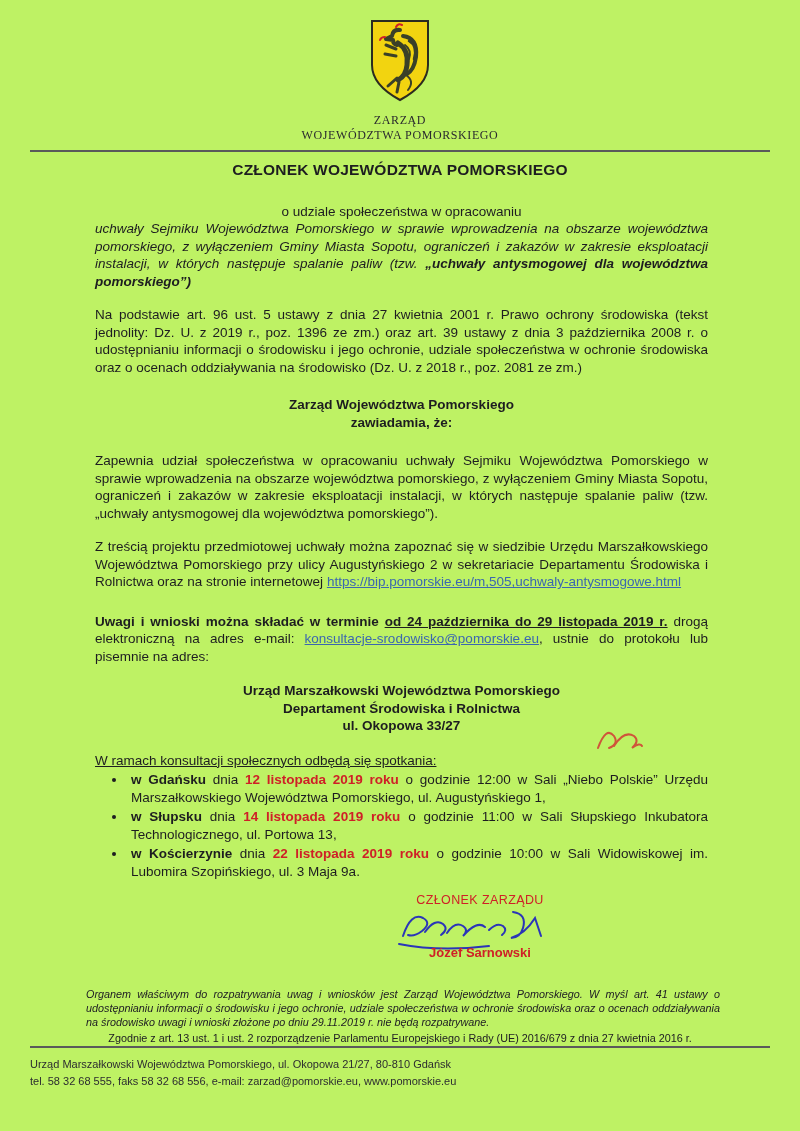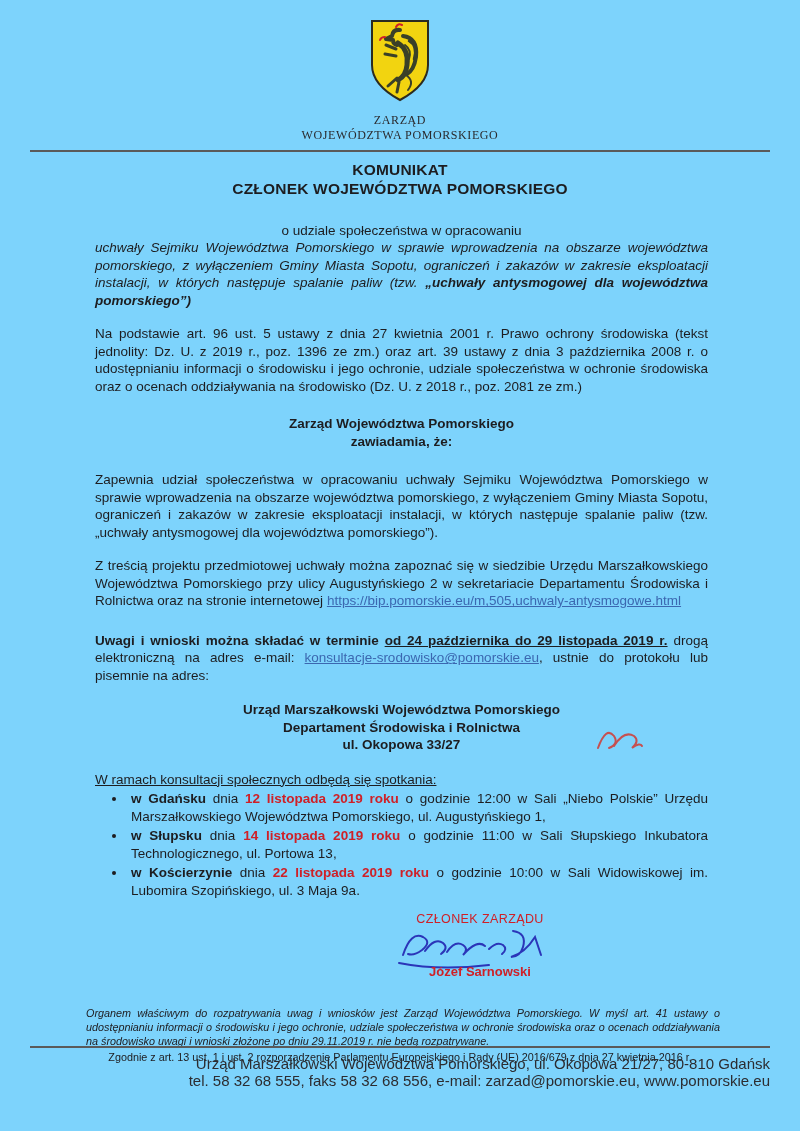--- a/index.html
+++ b/index.html
@@ -2,21 +2,21 @@
 <html><head>
 <meta charset="utf-8">
 <style>
   * { box-sizing: border-box; margin: 0; padding: 0; }
   html, body { background: #e8e8e8; }
   body { font-family: "Liberation Sans", sans-serif; }
   .page {
     position: relative;
     width: 800px; height: 1131px;
     margin: 0 auto;
-    background: #7dd3fc;
+    background: #bef264;
     color: #1d1d20;
     overflow: hidden;
   }
   
   .crest-wrap { padding-top: 18px; text-align: center; }
   .crest-wrap svg { display: inline-block; }
   .org-name {
     margin-top: 5px;
     text-align: center;
     font-family: "Liberation Serif", serif;
@@ -53,21 +53,21 @@
   
   .sig-block { width: 240px; margin: 12px 108px 0 auto; text-align: center; position: relative; }
   .sig-role { font-size: 12.5px; letter-spacing: .4px; font-weight: normal; }
   .sig-scribble { display: block; margin: -8px auto -10px auto; }
   .sig-name { font-size: 13px; font-weight: bold; }
   
   .legal-note { margin: 27px 80px 0 86px; font-size: 10.8px; line-height: 13.8px; text-align: justify; color: #202024; font-style: italic; }
   .gdpr-note { margin-top: 2px; text-align: center; font-size: 10.8px; color: #202024; }
   
   .page-footer { position: absolute; left: 30px; right: 30px; top: 1046px; border-top: 2px solid #5a5a5a; }
-  .page-footer .f-line { text-align: right; font-size: 15px; line-height: 16.5px; color: #2c2c30; }
+  .page-footer .f-line { text-align: left; font-size: 11px; line-height: 16.5px; color: #2c2c30; }
   .page-footer .f-line:first-of-type { margin-top: 8px; }
   
   .paraph { position: absolute; left: 592px; top: 718px; opacity: .85; }
 </style>
 </head>
 <body>
 
 <div class="page">
 
   <div class="crest-wrap">
@@ -86,21 +86,20 @@
       <path d="M16 19 q-4 0 -5 3 M27 9 q2 -4 6 -2" fill="none" stroke="#cf2027" stroke-width="2" stroke-linecap="round"></path>
     </svg>
   </div>
   <div class="org-name">
     <div>ZARZĄD</div>
     <div>WOJEWÓDZTWA POMORSKIEGO</div>
   </div>
   <div class="header-rule"></div>
 
   <div class="doc-title">
-    <div>KOMUNIKAT</div>
     <div>CZŁONEK WOJEWÓDZTWA POMORSKIEGO</div>
   </div>
 
   <div class="content">
 
     <p class="p-lead centered">o udziale społeczeństwa w opracowaniu</p>
 
     <p class="p-italic"><span>uchwały Sejmiku Województwa Pomorskiego w sprawie wprowadzenia na obszarze województwa pomorskiego, z wyłączeniem Gminy Miasta Sopotu, ograniczeń i zakazów w zakresie eksploatacji instalacji, w których następuje spalanie paliw (tzw. </span><b>„uchwały antysmogowej dla województwa pomorskiego”)</b></p>
 
     <p class="p-legal">Na podstawie art. 96 ust. 5 ustawy z dnia 27 kwietnia 2001 r. Prawo ochrony środowiska (tekst jednolity: Dz. U. z 2019 r., poz. 1396 ze zm.) oraz art. 39 ustawy z dnia 3 października 2008 r. o udostępnianiu informacji o środowisku i jego ochronie, udziale społeczeństwa w ochronie środowiska oraz o ocenach oddziaływania na środowisko (Dz. U. z 2018 r., poz. 2081 ze zm.)</p>

